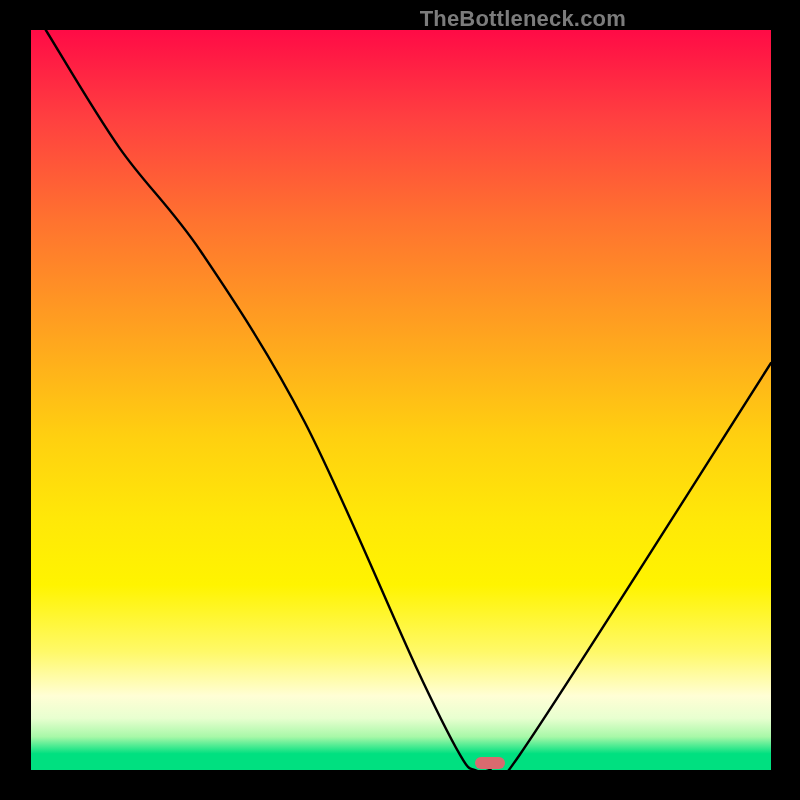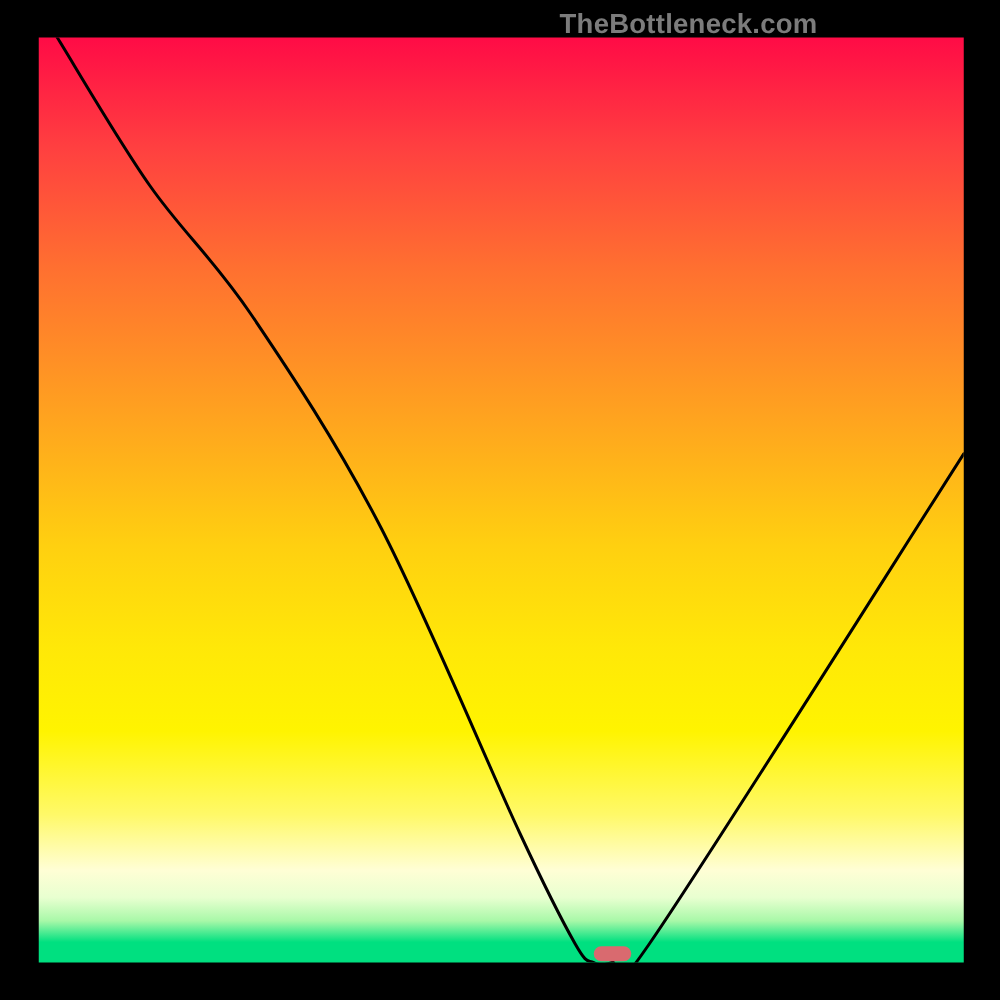--- a/index.html
+++ b/index.html
@@ -8,21 +8,20 @@
     width: 800px;
     height: 800px;
     background: #000;
     overflow: hidden;
   }
   .frame {
     position: relative;
     width: 636px;
     height: 800px;
     background: #000;
-    padding-left: 28px;
   }
   .plot-area {
     position: absolute;
     left: 31px;
     top: 30px;
     width: 740px;
     height: 740px;
     background: linear-gradient(to bottom,
       #ff0b46 0%,
       #ff4040 12%,

